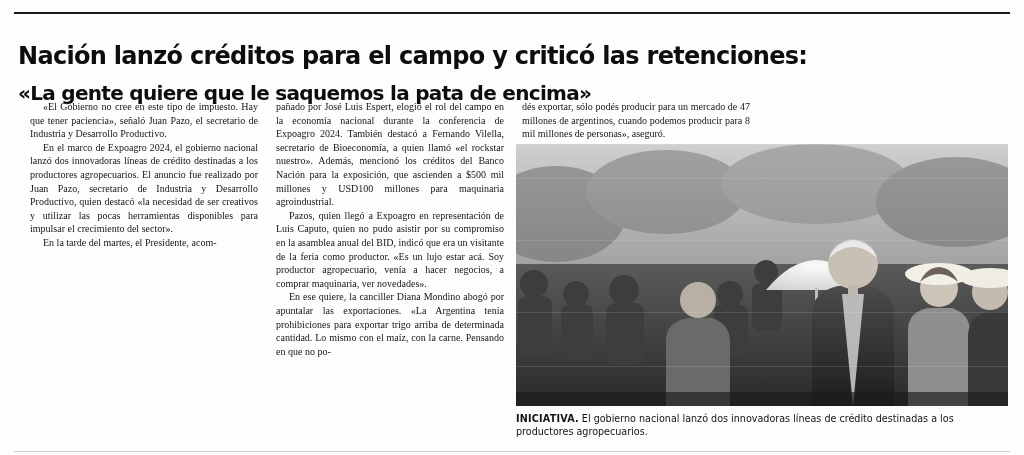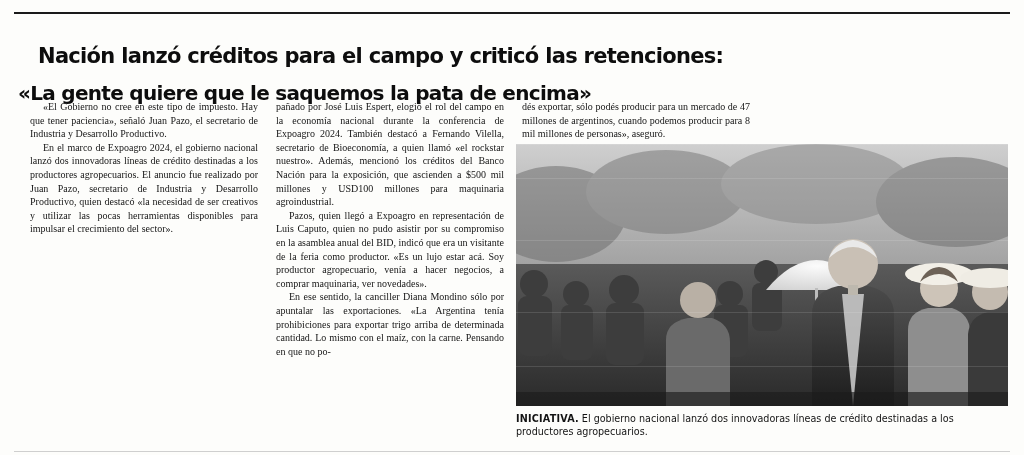--- a/index.html
+++ b/index.html
@@ -34,23 +34,22 @@
     left: 18px;
     top: 18px;
     width: 990px;
     font-family: "DejaVu Sans", sans-serif;
     font-weight: bold;
     letter-spacing: -0.7px;
     color: #0d0d0d;
   }
   .headline .l1 {
     display: block;
-    font-size: 21px;
+    font-size: 24px;
     line-height: 35px;
-    margin-left: 20px;
   }
   .headline .l2 {
     display: block;
     font-size: 20px;
     line-height: 38px;
   }
   .columns {
     position: absolute;
     left: 18px;
     top: 100px;
@@ -134,26 +133,27 @@
   <h1 class="headline">
     <span class="l1">Nación lanzó créditos para el campo y criticó las retenciones:</span>
     <span class="l2">«La gente quiere que le saquemos la pata de encima»</span>
   </h1>
 
   <div class="columns">
 
     <div class="col col1">
       <p class="first">«El Gobierno no cree en este tipo de impuesto. Hay que tener paciencia», señaló Juan Pazo, el secretario de Industria y Desarrollo Productivo.</p>
       <p>En el marco de Expoagro 2024, el gobierno nacional lanzó dos innovadoras líneas de crédito destinadas a los productores agropecuarios. El anuncio fue realizado por Juan Pazo, secretario de Industria y Desarrollo Productivo, quien destacó «la necesidad de ser creativos y utilizar las pocas herramientas disponibles para impulsar el crecimiento del sector».</p>
+      <p>En la tarde del martes, el Presidente, acom-</p>
     </div>
 
     <div class="col col2">
       <p class="first" style="text-indent:0">pañado por José Luis Espert, elogió el rol del campo en la economía nacional durante la conferencia de Expoagro 2024. También destacó a Fernando Vilella, secretario de Bioeconomía, a quien llamó «el rockstar nuestro». Además, mencionó los créditos del Banco Nación para la exposición, que ascienden a $500 mil millones y USD100 millones para maquinaria agroindustrial.</p>
       <p>Pazos, quien llegó a Expoagro en representación de Luis Caputo, quien no pudo asistir por su compromiso en la asamblea anual del BID, indicó que era un visitante de la feria como productor. «Es un lujo estar acá. Soy productor agropecuario, venía a hacer negocios, a comprar maquinaria, ver novedades».</p>
-      <p>En ese sentido, la canciller Diana Mondino sólo por apuntalar las exportaciones. «La Argentina tenía prohibiciones para exportar trigo arriba de determinada cantidad. Lo mismo con el maíz, con la carne. Pensando en que no po-</p>
+      <p>En ese quiere, la canciller Diana Mondino abogó por apuntalar las exportaciones. «La Argentina tenía prohibiciones para exportar trigo arriba de determinada cantidad. Lo mismo con el maíz, con la carne. Pensando en que no po-</p>
     </div>
 
     <div class="col col3">
       <p class="first" style="text-indent:0">dés exportar, sólo podés producir para un mercado de 47 millones de argentinos, cuando podemos producir para 8 mil millones de personas», aseguró.</p>
     </div>
 
     <div class="col col4"></div>
 
   </div>
 

